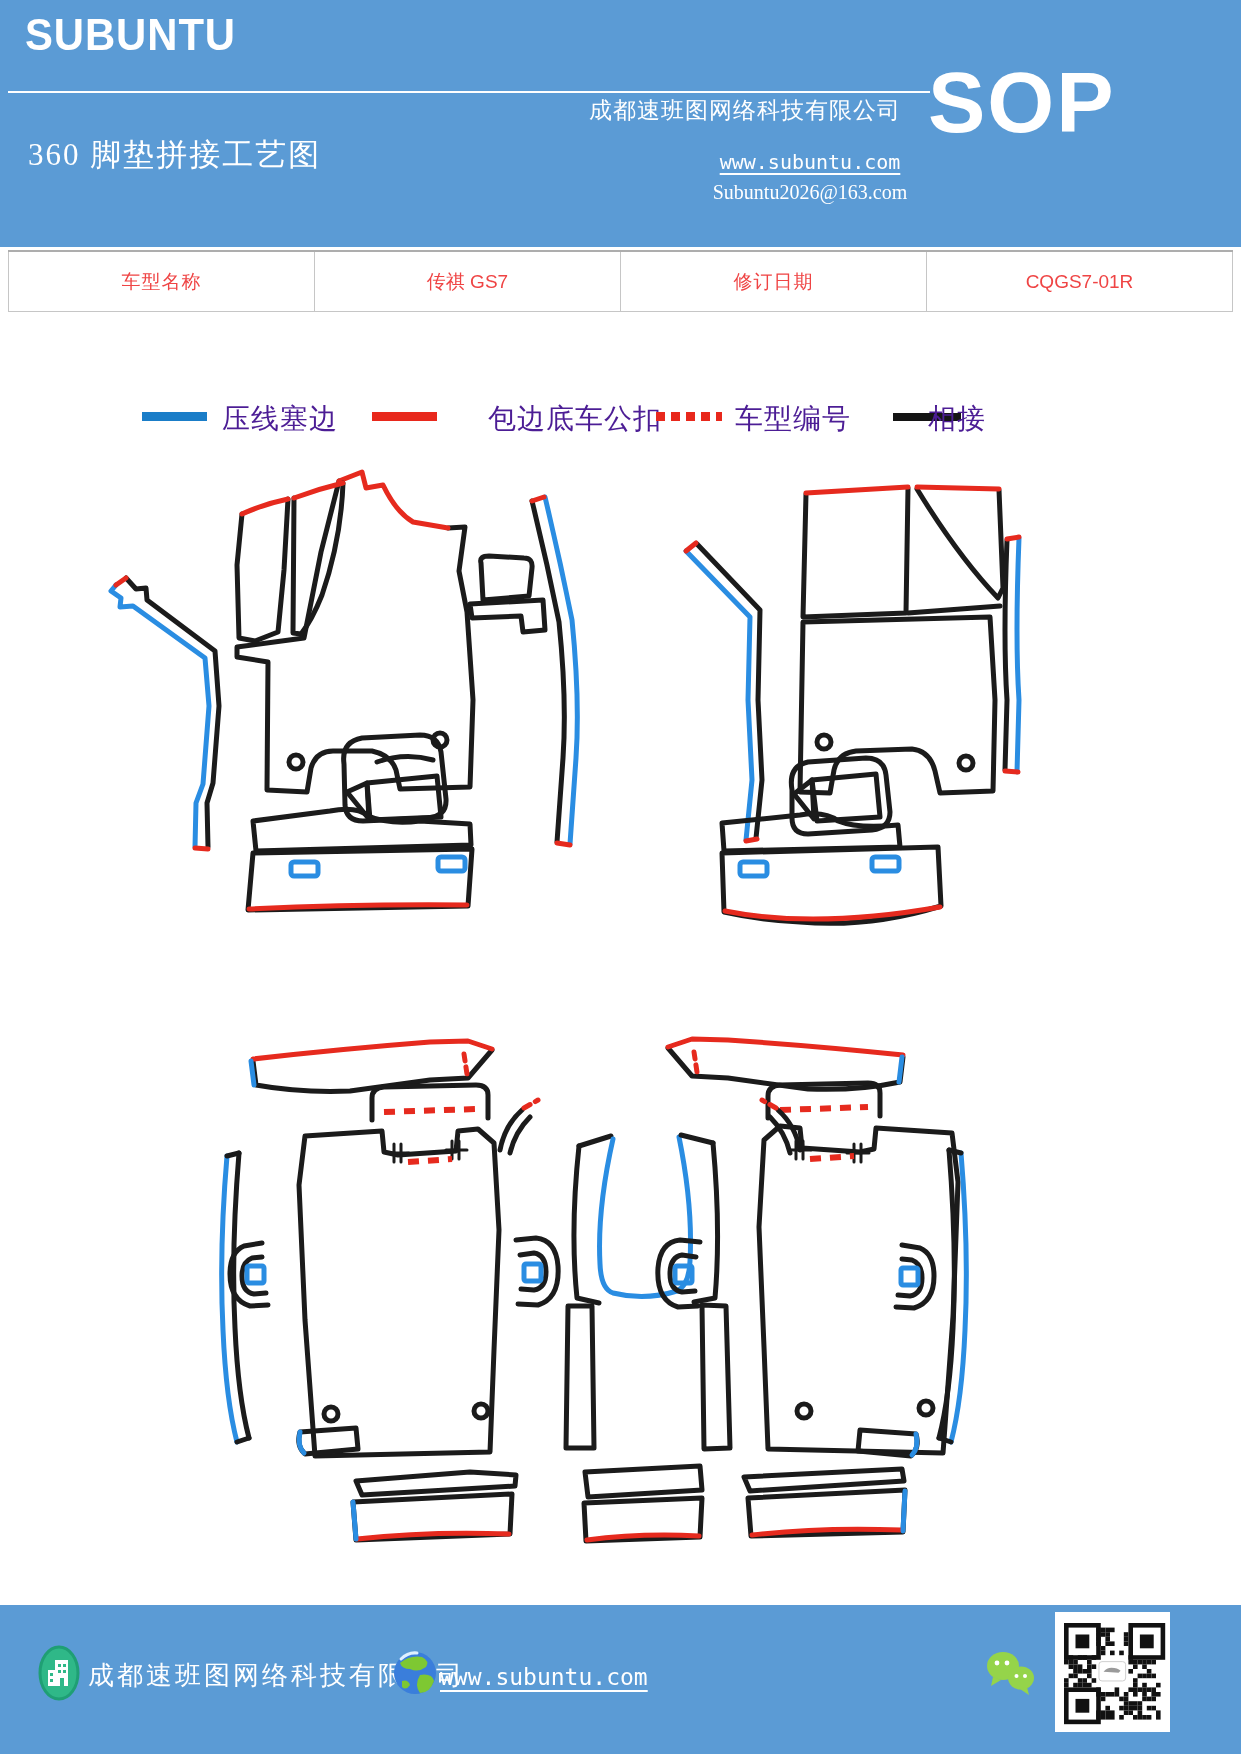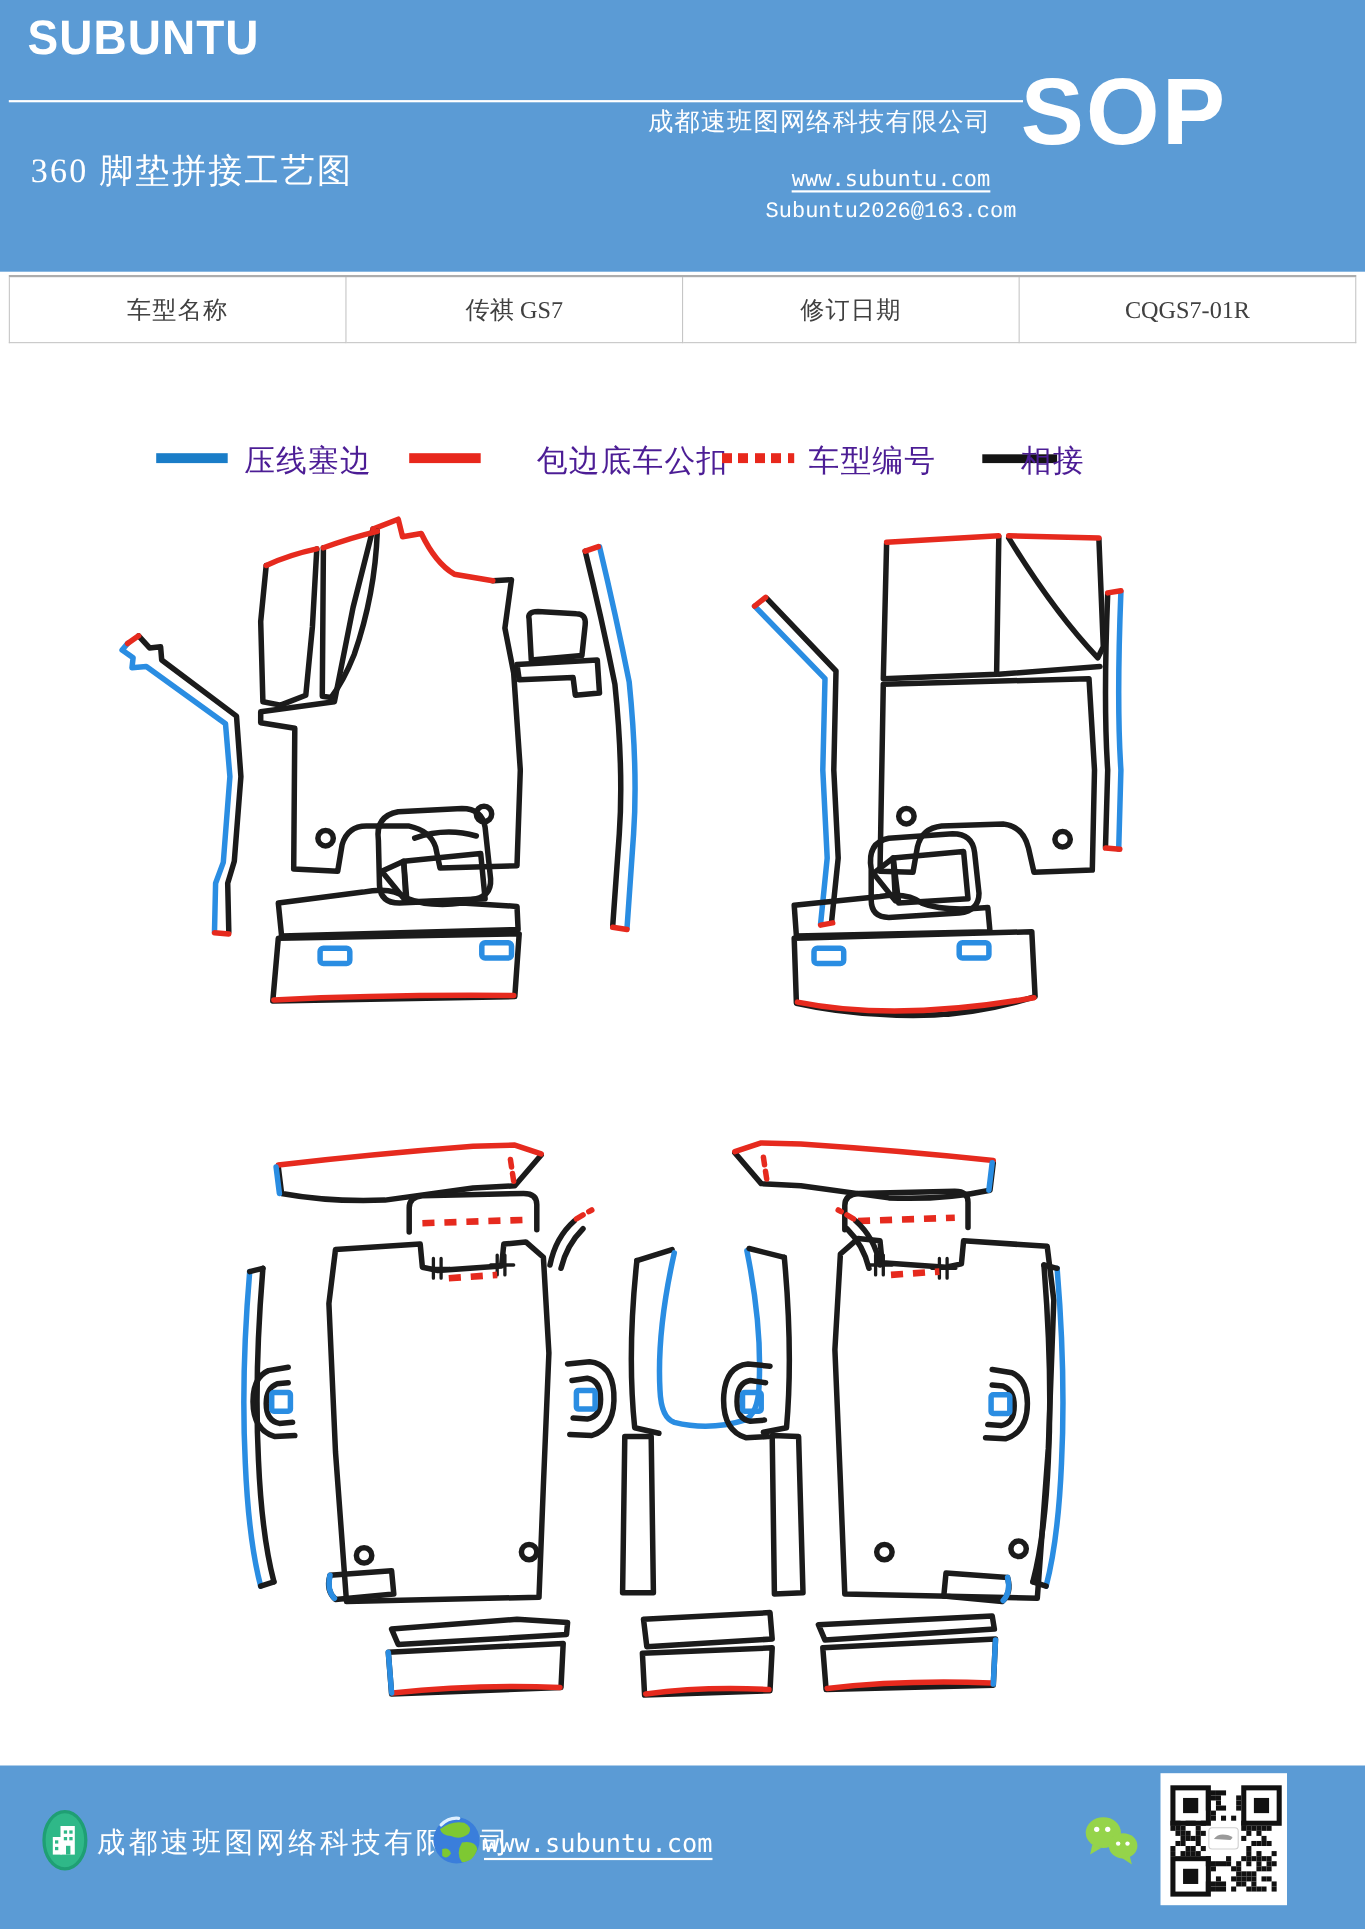--- a/index.html
+++ b/index.html
@@ -15,29 +15,29 @@
   .header-company{left:560px;top:95px;width:370px;text-align:center;color:#fff;
         font-size:23px;font-family:"Liberation Serif",serif;letter-spacing:1px;}
   .sop{left:928px;top:55px;width:200px;color:#fff;font-size:86px;font-weight:700;
         letter-spacing:2px;line-height:95px;}
   .doc-title{left:28px;top:134px;color:#fff;font-size:31px;
         font-family:"Liberation Serif",serif;letter-spacing:2px;}
   .header-site{left:660px;top:150px;width:300px;text-align:center;color:#fff;
         font-size:20px;font-family:"DejaVu Sans Mono",monospace;
         text-decoration:underline;text-underline-offset:4px;}
   .header-mail{left:640px;top:181px;width:340px;text-align:center;color:#fff;
-        font-size:20px;font-family:Liberation Mono, monospace;}
+        font-size:20px;font-family:Liberation Serif, serif;}
 
   
   .info-table{left:8px;top:250px;width:1225px;border-collapse:collapse;
         border-top:2px solid #adadad;}
   .info-table td{border:1px solid #c6c6c6;height:57px;text-align:center;
-        vertical-align:middle;font-size:22px;color:#404040;}
+        vertical-align:middle;font-size:19px;color:#ef4444;}
   .info-table td.lbl{font-family:"Liberation Serif",serif;letter-spacing:1px;}
-  .info-table td.val{font-family:Liberation Serif, serif;margin-left:19px;}
+  .info-table td.val{font-family:Liberation Sans, sans-serif;margin-left:19px;}
 
   
   .legend-swatch{top:412px;height:9px;}
   .legend-label{top:400px;font-size:28px;color:#4c1d95;
         font-family:"Liberation Serif",serif;letter-spacing:1px;}
   .sw1{left:142px;width:65px;background:#1a7dc8;}
   .sw2{left:372px;width:65px;background:#e8281c;}
   .sw3{left:656px;width:66px;background:repeating-linear-gradient(90deg,
         #e8281c 0 9px,transparent 9px 15px);}
   .sw4{left:893px;width:68px;background:#141414;top:413px;height:8px;}

